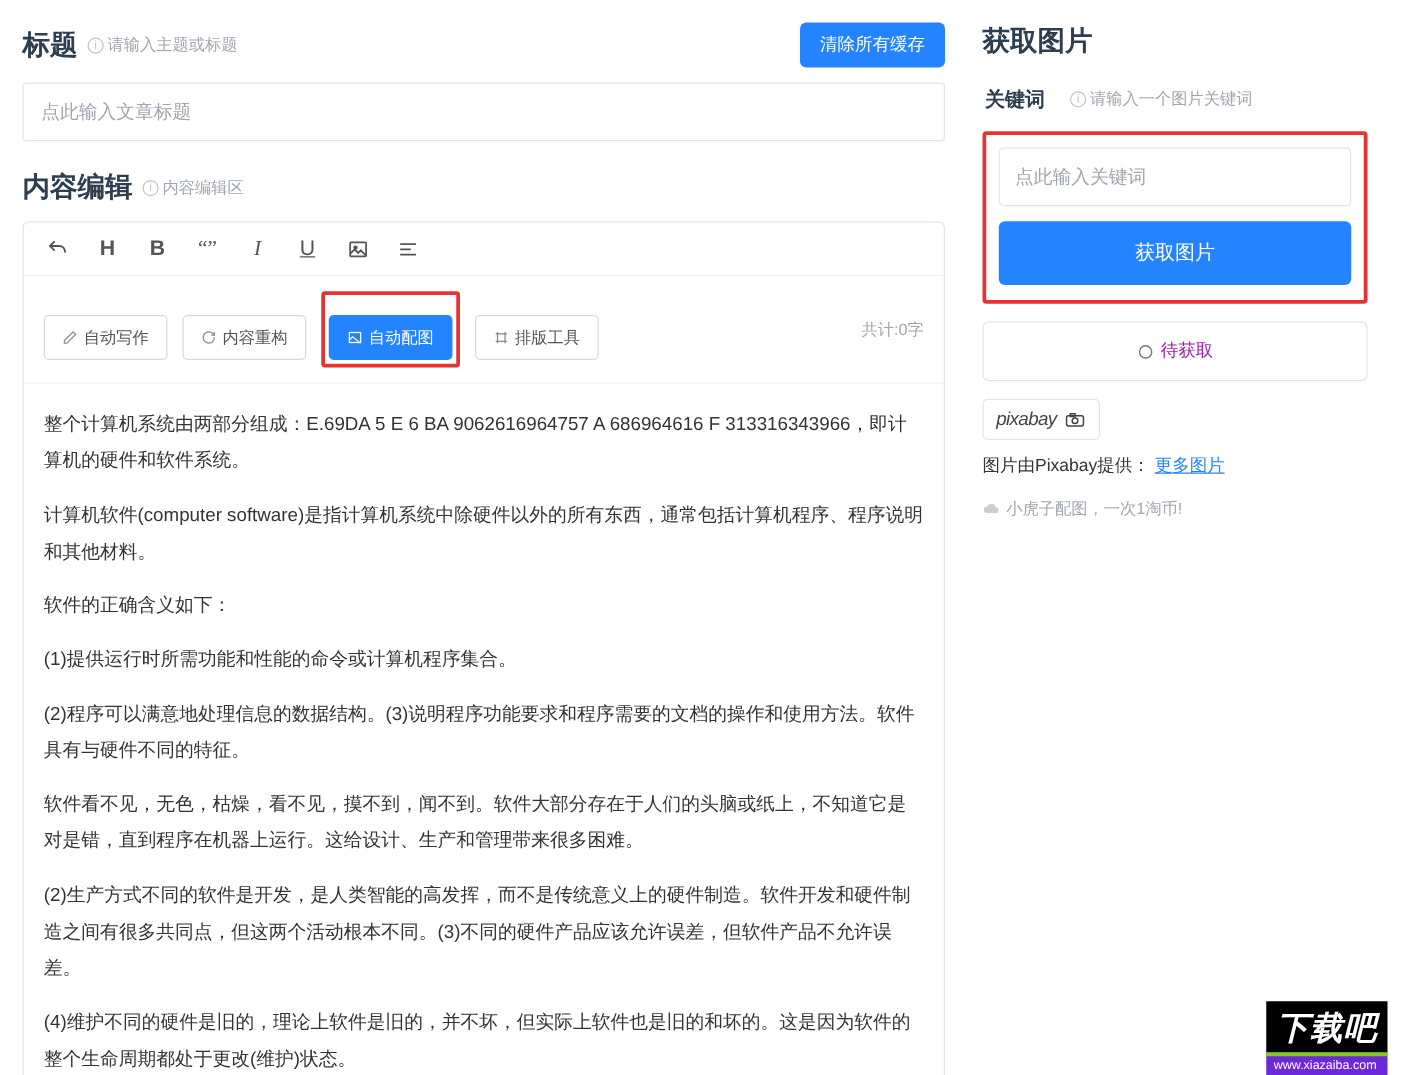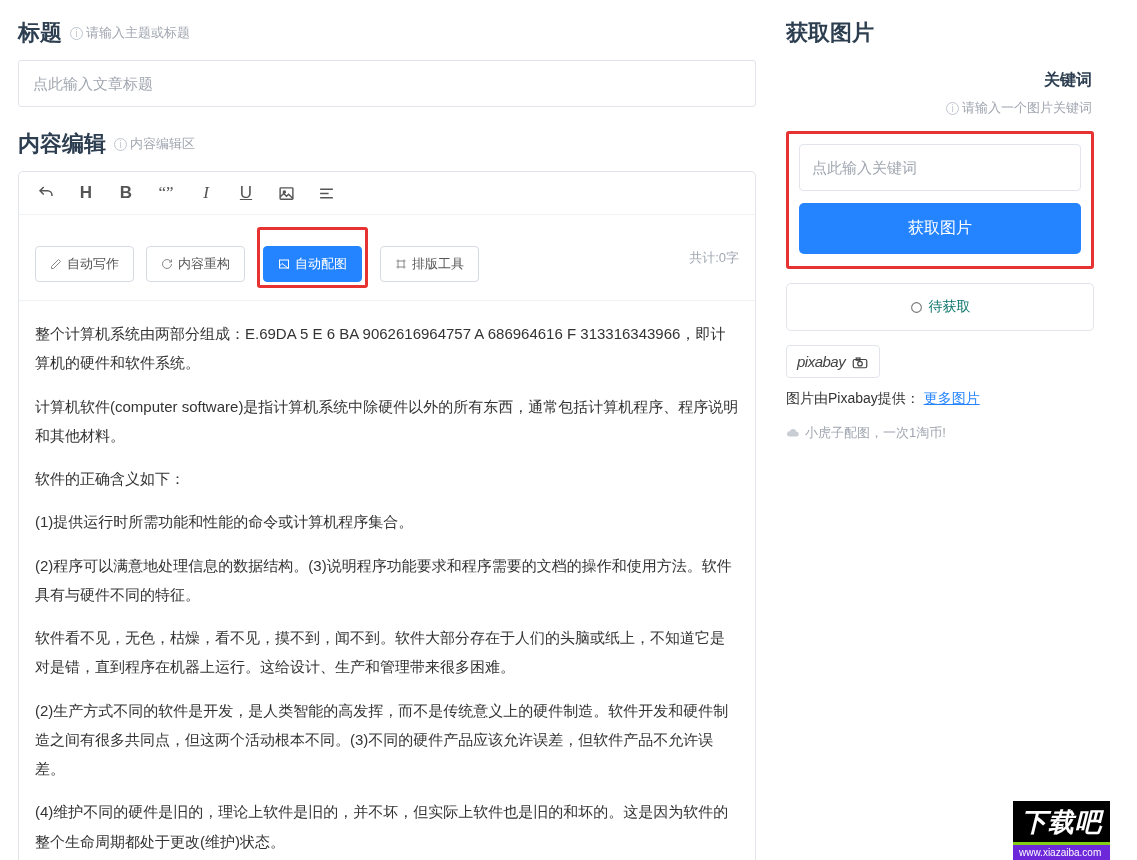--- a/index.html
+++ b/index.html
@@ -18,26 +18,26 @@
 .tool-icon { display: inline-flex; align-items: center; justify-content: center; width: 22px; height: 22px; color: #555; cursor: pointer; font-size: 17px; }
 .action-row { display: flex; align-items: center; padding: 12px 16px; gap: 12px; border-bottom: 1px solid #f0f2f5; position: relative; }
 .btn-outline { border: 1px solid #d6dae1; background: #fff; border-radius: 4px; padding: 8px 14px; font-size: 13px; color: #555; cursor: pointer; display: inline-flex; align-items: center; gap: 5px; margin-top: 13px; }
 .btn-outline.active { background: #2484ff; border-color: #2484ff; color: #fff; }
 .highlight-box { border: 3px solid #e73232; border-radius: 3px; padding: 3px; display: inline-flex; }
 .word-count { margin-left: auto; font-size: 13px; color: #a0a6b0; }
 .content { padding: 18px 16px; font-size: 15px; color: #333; line-height: 1.95; }
 .content p { margin-bottom: 14px; }
 .side-title { font-size: 22px; font-weight: 700; color: #2c3e50; margin-bottom: 22px; }
 .side-block { border: 3px solid #e73232; border-radius: 3px; padding: 10px 10px 12px; margin-bottom: 14px; }
-.keyword-header { display: flex; align-items: flex-end; gap: 8px; margin-bottom: 14px; padding: 0 2px; flex-direction: column; }
+.keyword-header { display: flex; align-items: flex-start; gap: 20px; margin-bottom: 14px; padding: 0 2px; }
 .keyword-label { font-size: 16px; font-weight: 700; color: #2c3e50; }
 .keyword-input { width: 100%; border: 1px solid #e1e5eb; border-radius: 4px; padding: 14px 12px; font-size: 15px; margin-bottom: 12px; }
 .keyword-input::placeholder { color: #a0a6b0; }
 .btn-fetch { width: 100%; background: #2484ff; color: #fff; border: none; border-radius: 5px; padding: 15px 0; font-size: 16px; cursor: pointer; }
-.btn-wait { width: 100%; border: 1px solid #e1e5eb; background: #fff; border-radius: 5px; padding: 14px 0; font-size: 14px; color: #0f766e; cursor: pointer; display: flex; align-items: center; justify-content: center; gap: 6px; margin-bottom: 14px; }
+.btn-wait { width: 100%; border: 1px solid #e1e5eb; background: #fff; border-radius: 5px; padding: 14px 0; font-size: 14px; color: #a21caf; cursor: pointer; display: flex; align-items: center; justify-content: center; gap: 6px; margin-bottom: 14px; }
 .pixabay-tag { display: inline-block; border: 1px solid #e1e5eb; border-radius: 4px; padding: 7px 10px; font-size: 15px; color: #444; margin-bottom: 12px; font-style: italic; letter-spacing: -0.5px; }
 .provide-row { font-size: 14px; color: #333; margin-bottom: 16px; }
 .provide-row a { color: #2484ff; text-decoration: underline; cursor: pointer; }
 .tip-row { font-size: 13px; color: #a0a6b0; display: flex; align-items: center; gap: 5px; }
 .watermark { position: absolute; right: 0; bottom: 0; }
 .wm-top { background: #000; color: #fff; font-size: 26px; font-weight: bold; padding: 4px 8px 2px; font-style: italic; letter-spacing: 1px; }
 .wm-bot { background: #6d28d9; color: #fff; font-size: 10px; padding: 2px 6px; border-top: 3px solid #84cc16; }
 svg { display: block; }
 </style>
 </head>
@@ -45,20 +45,21 @@
 
 <div class="main">
   <div class="section-header">
     <div class="section-title">
       <span>标题</span>
       <span class="hint">
         <span class="hint-icon">i</span>
         <span>请输入主题或标题</span>
       </span>
     </div>
+    <button class="btn-primary">清除所有缓存</button>
   </div>
   <input class="title-input" placeholder="点此输入文章标题" style="">
 
   <div class="section-header">
     <div class="section-title">
       <span>内容编辑</span>
       <span class="hint">
         <span class="hint-icon">i</span>
         <span>内容编辑区</span>
       </span>

